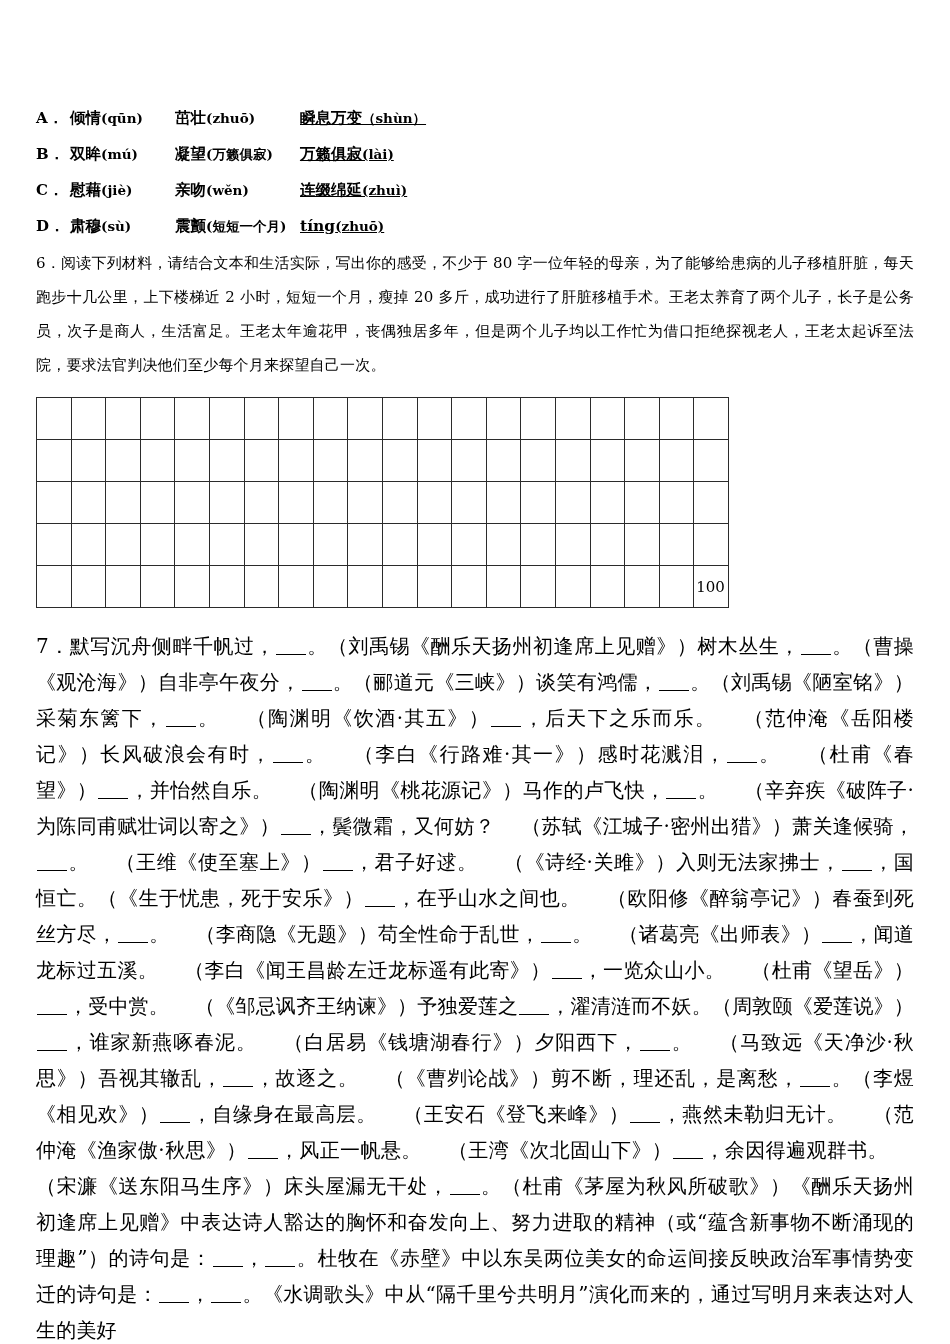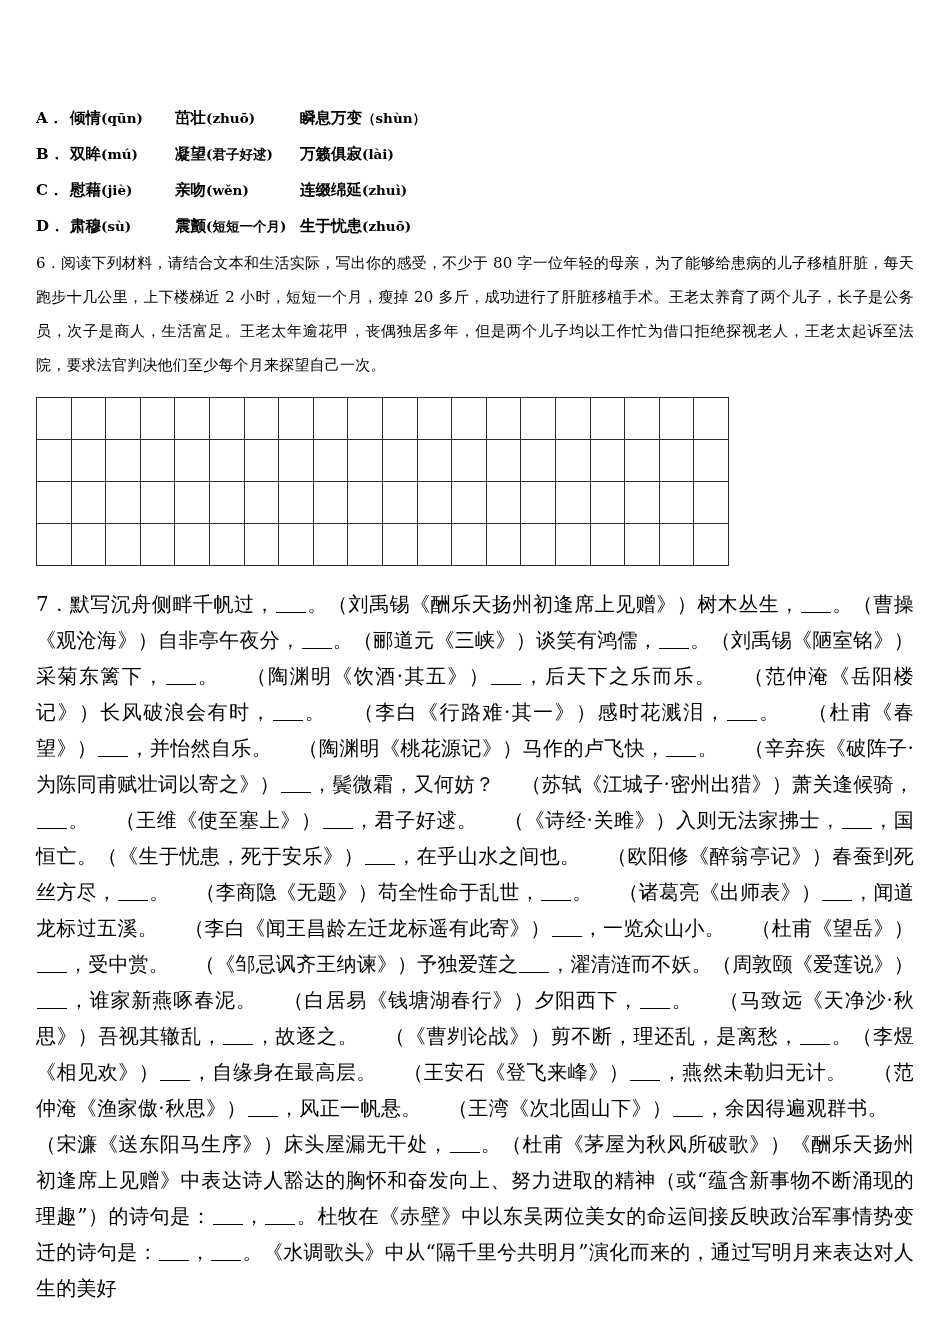--- a/index.html
+++ b/index.html
@@ -44,21 +44,21 @@
     letter-spacing: 0.5px;
   }
   .option-col {
     font-family: "DejaVu Serif", "Liberation Serif", serif;
     font-weight: bold;
     font-size: 15.5px;
     margin-top: 22px;
   }
   .c1 { flex: 0 0 105px; }
   .c2 { flex: 0 0 125px; }
-  .c3 { flex: 0 0 auto; }
+  .c3 { flex: 0 0 auto; text-decoration: underline; }
   .py {
     font-size: 13.5px;
     font-family: "DejaVu Serif", "Liberation Serif", serif;
     font-weight: bold;
   }
 
   
   .q-block {
     margin-top: 16px;
   }
@@ -123,34 +123,34 @@
   <div class="options">
     <div class="option-row">
       <span class="option-letter">A．</span>
       <span class="option-col c1"><span>倾情</span><span class="py">(qūn)</span></span>
       <span class="option-col c2"><span>茁壮</span><span class="py">(zhuō)</span></span>
       <span class="option-col c3"><span>瞬息万变</span><span class="py">（shùn）</span></span>
     </div>
     <div class="option-row">
       <span class="option-letter">B．</span>
       <span class="option-col c1"><span>双眸</span><span class="py">(mú)</span></span>
-      <span class="option-col c2"><span>凝望</span><span class="py">(君子好逑)</span></span>
+      <span class="option-col c2"><span>凝望</span><span class="py">(万籁俱寂)</span></span>
       <span class="option-col c3"><span>万籁俱寂</span><span class="py">(lài)</span></span>
     </div>
     <div class="option-row">
       <span class="option-letter">C．</span>
       <span class="option-col c1"><span>慰藉</span><span class="py">(jiè)</span></span>
       <span class="option-col c2"><span>亲吻</span><span class="py">(wěn)</span></span>
       <span class="option-col c3"><span>连缀绵延</span><span class="py">(zhuì)</span></span>
     </div>
     <div class="option-row">
       <span class="option-letter">D．</span>
       <span class="option-col c1"><span>肃穆</span><span class="py">(sù)</span></span>
       <span class="option-col c2"><span>震颤</span><span class="py">(短短一个月)</span></span>
-      <span class="option-col c3"><span>生于忧患</span><span class="py">(zhuō)</span></span>
+      <span class="option-col c3"><span>tíng</span><span class="py">(zhuō)</span></span>
     </div>
   </div>
 
   <div class="q-block">
     <p class="q-para"><span class="q-num">6．</span><span>阅读下列材料，请结合文本和生活实际，写出你的感受，不少于 80 字一位年轻的母亲，为了能够给患病的儿子移植肝脏，每天跑步十几公里，上下楼梯近 2 小时，短短一个月，瘦掉 20 多斤，成功进行了肝脏移植手术。王老太养育了两个儿子，长子是公务员，次子是商人，生活富足。王老太年逾花甲，丧偶独居多年，但是两个儿子均以工作忙为借口拒绝探视老人，王老太起诉至法院，要求法官判决他们至少每个月来探望自己一次。</span></p>
   </div>
 
   <div class="grid-wrap">
     <table class="answer-grid">
       <tbody id="grid-body">
@@ -235,20 +235,42 @@
             <td></td>
             <td></td>
             <td></td>
             <td></td>
             <td></td>
             <td></td>
             <td></td>
             <td></td>
             <td></td>
           </tr>
+          <tr>
+            <td></td>
+            <td></td>
+            <td></td>
+            <td></td>
+            <td></td>
+            <td></td>
+            <td></td>
+            <td></td>
+            <td></td>
+            <td></td>
+            <td></td>
+            <td></td>
+            <td></td>
+            <td></td>
+            <td></td>
+            <td></td>
+            <td></td>
+            <td></td>
+            <td></td>
+            <td>100</td>
+          </tr>
         </tbody>
     </table>
   </div>
 
   <div class="q7">
     <p class="q-para"><span class="q-num">7．</span><span id="q7-body"><span>默写沉舟侧畔千帆过，</span><span class="blank"></span><span>。（刘禹锡《酬乐天扬州初逢席上见赠》）树木丛生，</span><span class="blank"></span><span>。（曹操《观沧海》）自非亭午夜分，</span><span class="blank"></span><span>。（郦道元《三峡》）谈笑有鸿儒，</span><span class="blank"></span><span>。（刘禹锡《陋室铭》）采菊东篱下，</span><span class="blank"></span><span>。</span><span class="gap"></span><span>（陶渊明《饮酒·其五》）</span><span class="blank"></span><span>，后天下之乐而乐。</span><span class="gap"></span><span>（范仲淹《岳阳楼记》）长风破浪会有时，</span><span class="blank"></span><span>。</span><span class="gap"></span><span>（李白《行路难·其一》）感时花溅泪，</span><span class="blank"></span><span>。</span><span class="gap"></span><span>（杜甫《春望》）</span><span class="blank"></span><span>，并怡然自乐。</span><span class="gap"></span><span>（陶渊明《桃花源记》）马作的卢飞快，</span><span class="blank"></span><span>。</span><span class="gap"></span><span>（辛弃疾《破阵子·为陈同甫赋壮词以寄之》）</span><span class="blank"></span><span>，鬓微霜，又何妨？</span><span class="gap"></span><span>（苏轼《江城子·密州出猎》）萧关逢候骑，</span><span class="blank"></span><span>。</span><span class="gap"></span><span>（王维《使至塞上》）</span><span class="blank"></span><span>，君子好逑。</span><span class="gap"></span><span>（《诗经·关雎》）入则无法家拂士，</span><span class="blank"></span><span>，国恒亡。（《生于忧患，死于安乐》）</span><span class="blank"></span><span>，在乎山水之间也。</span><span class="gap"></span><span>（欧阳修《醉翁亭记》）春蚕到死丝方尽，</span><span class="blank"></span><span>。</span><span class="gap"></span><span>（李商隐《无题》）苟全性命于乱世，</span><span class="blank"></span><span>。</span><span class="gap"></span><span>（诸葛亮《出师表》）</span><span class="blank"></span><span>，闻道龙标过五溪。</span><span class="gap"></span><span>（李白《闻王昌龄左迁龙标遥有此寄》）</span><span class="blank"></span><span>，一览众山小。</span><span class="gap"></span><span>（杜甫《望岳》）</span><span class="blank"></span><span>，受中赏。</span><span class="gap"></span><span>（《邹忌讽齐王纳谏》）予独爱莲之</span><span class="blank"></span><span>，濯清涟而不妖。（周敦颐《爱莲说》）</span><span class="blank"></span><span>，谁家新燕啄春泥。</span><span class="gap"></span><span>（白居易《钱塘湖春行》）夕阳西下，</span><span class="blank"></span><span>。</span><span class="gap"></span><span>（马致远《天净沙·秋思》）吾视其辙乱，</span><span class="blank"></span><span>，故逐之。</span><span class="gap"></span><span>（《曹刿论战》）剪不断，理还乱，是离愁，</span><span class="blank"></span><span>。（李煜《相见欢》）</span><span class="blank"></span><span>，自缘身在最高层。</span><span class="gap"></span><span>（王安石《登飞来峰》）</span><span class="blank"></span><span>，燕然未勒归无计。</span><span class="gap"></span><span>（范仲淹《渔家傲·秋思》）</span><span class="blank"></span><span>，风正一帆悬。</span><span class="gap"></span><span>（王湾《次北固山下》）</span><span class="blank"></span><span>，余因得遍观群书。</span><span class="gap"></span><span>（宋濂《送东阳马生序》）床头屋漏无干处，</span><span class="blank"></span><span>。</span><span>（杜甫《茅屋为秋风所破歌》）《酬乐天扬州初逢席上见赠》中表达诗人豁达的胸怀和奋发向上、努力进取的精神（或“蕴含新事物不断涌现的理趣”）的诗句是：</span><span class="blank"></span><span>，</span><span class="blank"></span><span>。杜牧在《赤壁》中以东吴两位美女的命运间接反映政治军事情势变迁的诗句是：</span><span class="blank"></span><span>，</span><span class="blank"></span><span>。《水调歌头》中从“隔千里兮共明月”演化而来的，通过写明月来表达对人生的美好</span></span></p>
   </div>
 
 </div>
 

